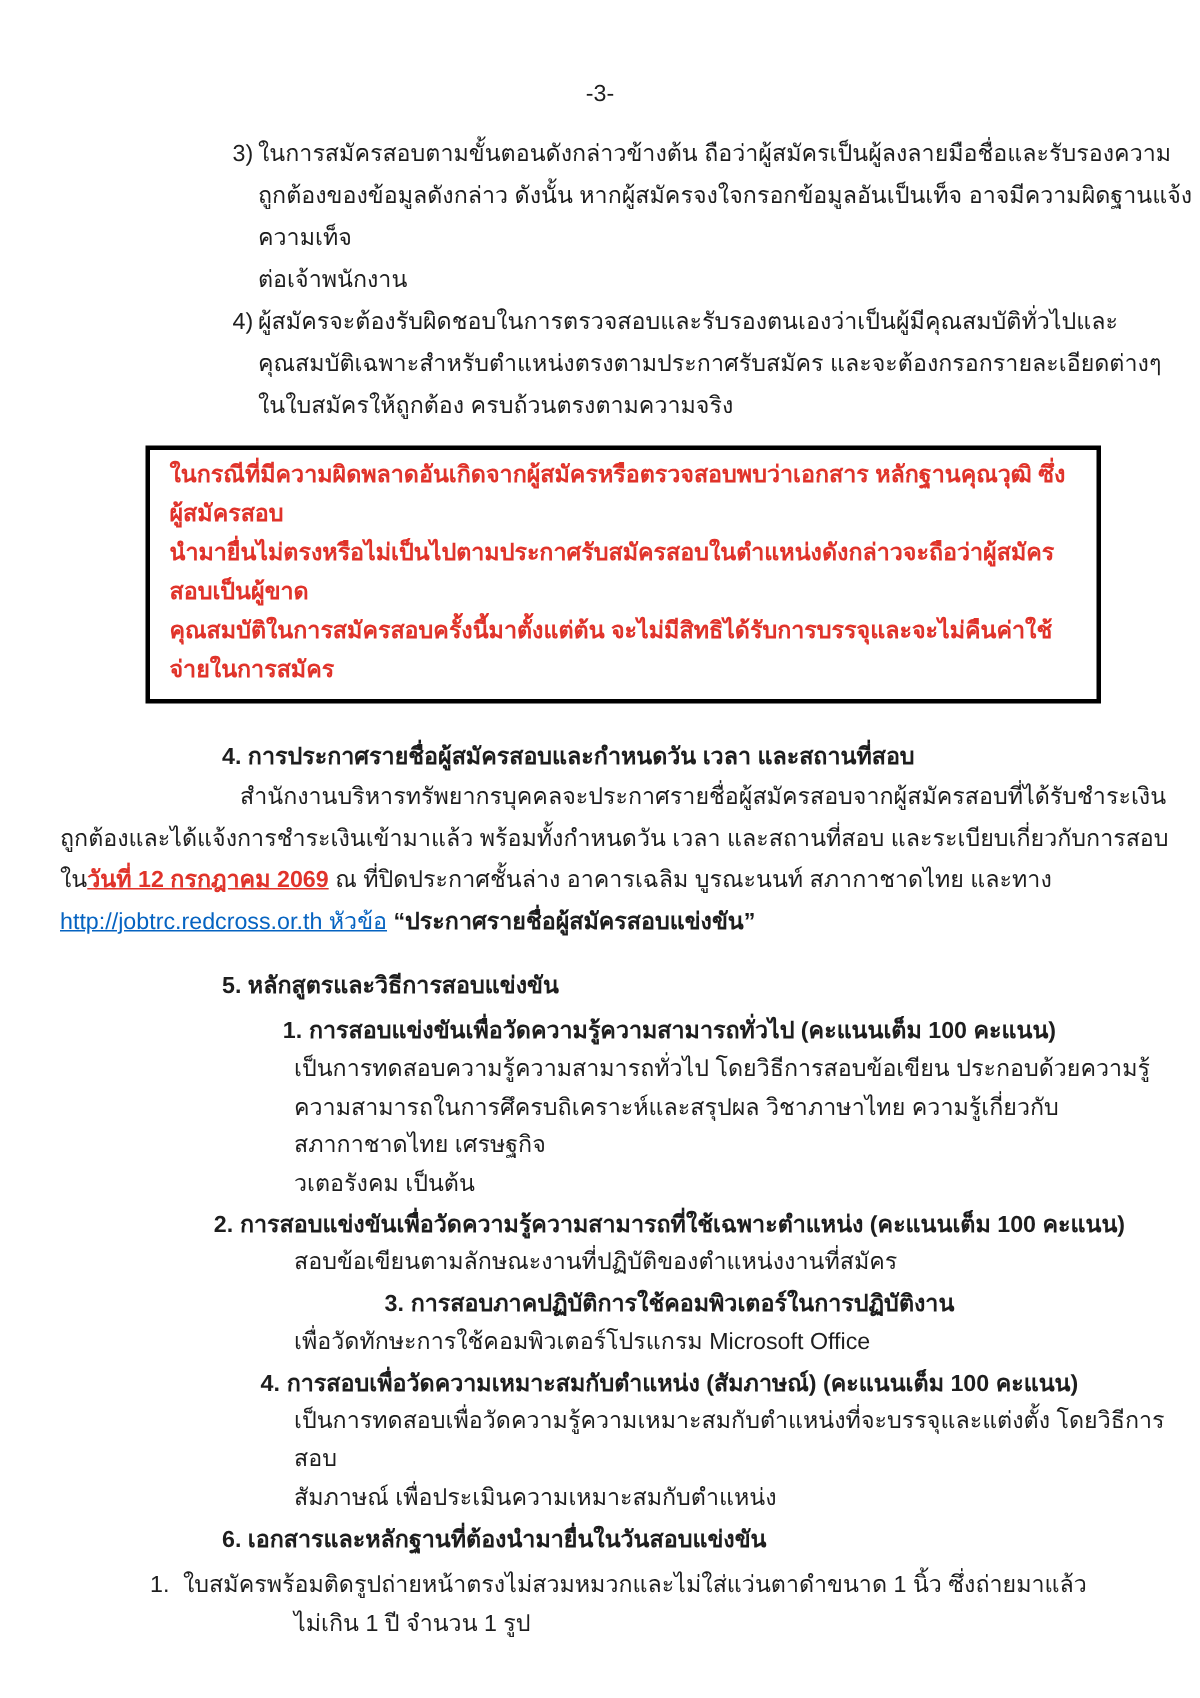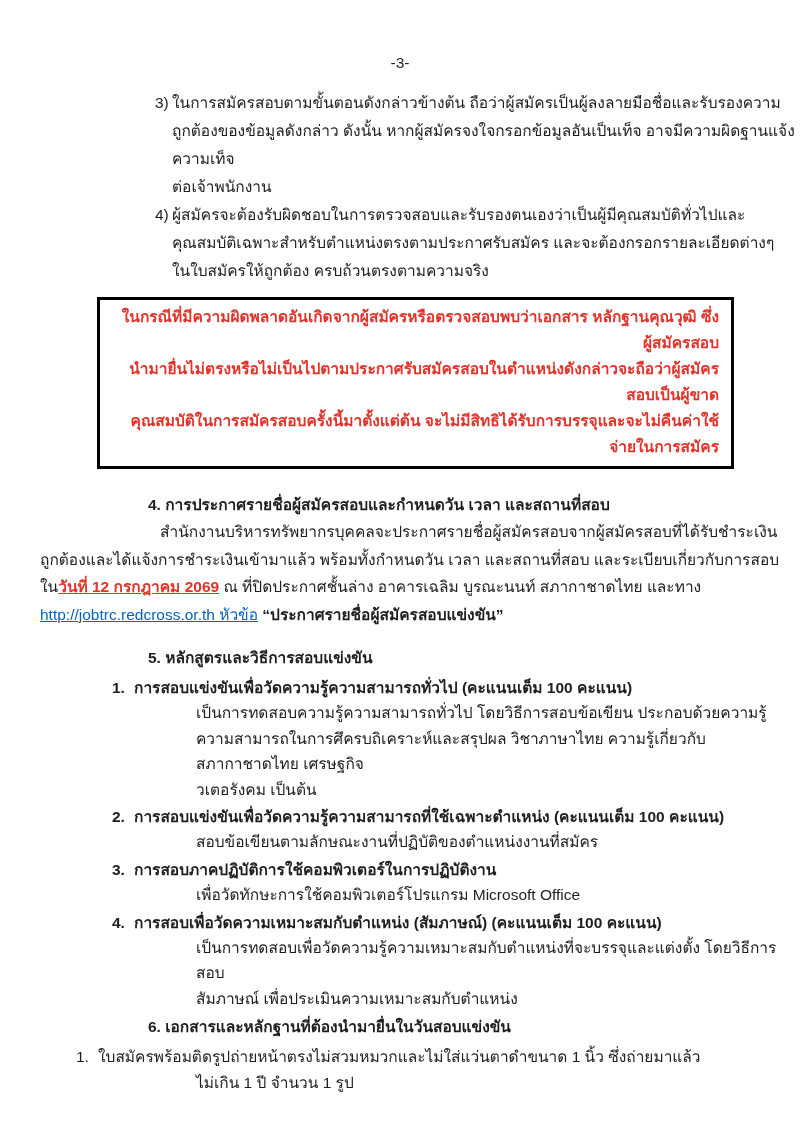--- a/index.html
+++ b/index.html
@@ -24,21 +24,20 @@
   
   .warning-box {
     box-sizing:border-box;
     margin:12px 0 0 97px;
     width:637px;
     border:3px solid #000000;
     padding:4px 12px 6px 13px;
     color:#e0332a;
     font-weight:bold;
     line-height:26px;
-    text-align:right;
   }
 
   
   .sec-heading { font-weight:bold; padding-left:148px; line-height:26px; }
   .h4 { margin-top:23px; }
   .h5 { margin-top:17px; }
   .h6 { margin-top:3px; }
 
   
   .s4para { line-height:27.5px; }
@@ -51,22 +50,22 @@
   }
   .link-blue {
     color:#0563c1;
     text-decoration:underline;
     cursor:pointer;
   }
   .quote-bold { font-weight:bold; }
 
   
   .sublist { line-height:25.4px; }
-  .sublist .title { padding-left:112px; font-weight:bold; margin-top:2px; }
-  .sublist .first { padding-left:76px; margin-top:2px; }
+  .sublist .title { padding-left:88px; font-weight:bold; margin-top:2px;text-align:center; }
+  .sublist .first { padding-left:100px; margin-top:2px; }
   .sublist .body  { padding-left:196px; }
   .sublist .marker { display:inline-block; width:22px; font-weight:inherit; }
   .s5 { margin-top:4px; }
   .s6 { margin-top:4px; }
 </style>
 </head>
 <body>
 
 <div class="page">
 

